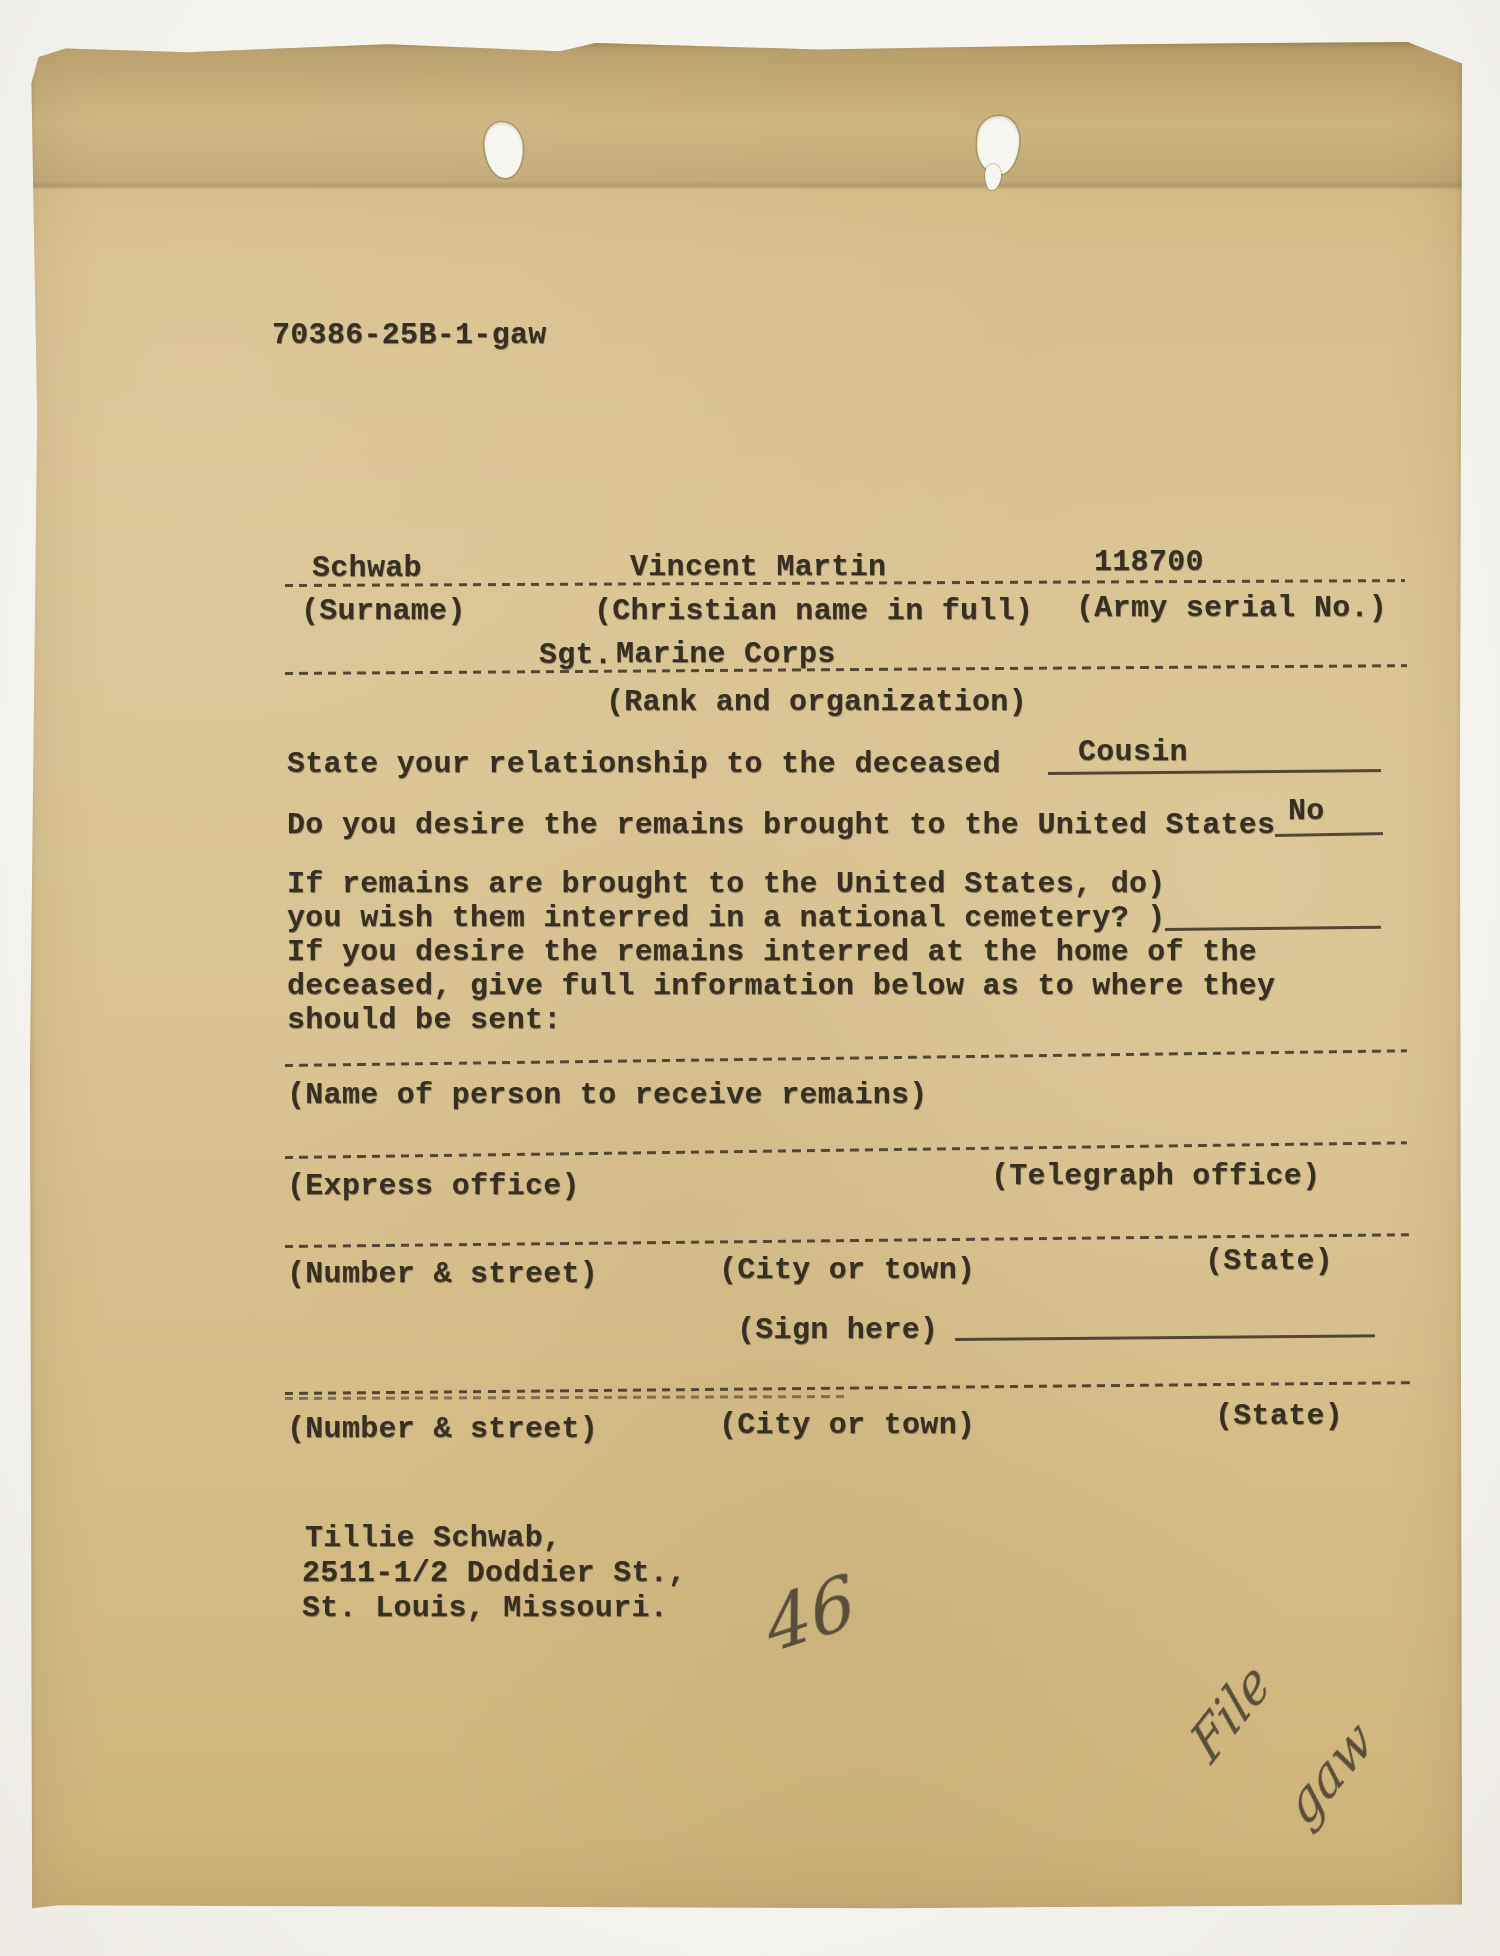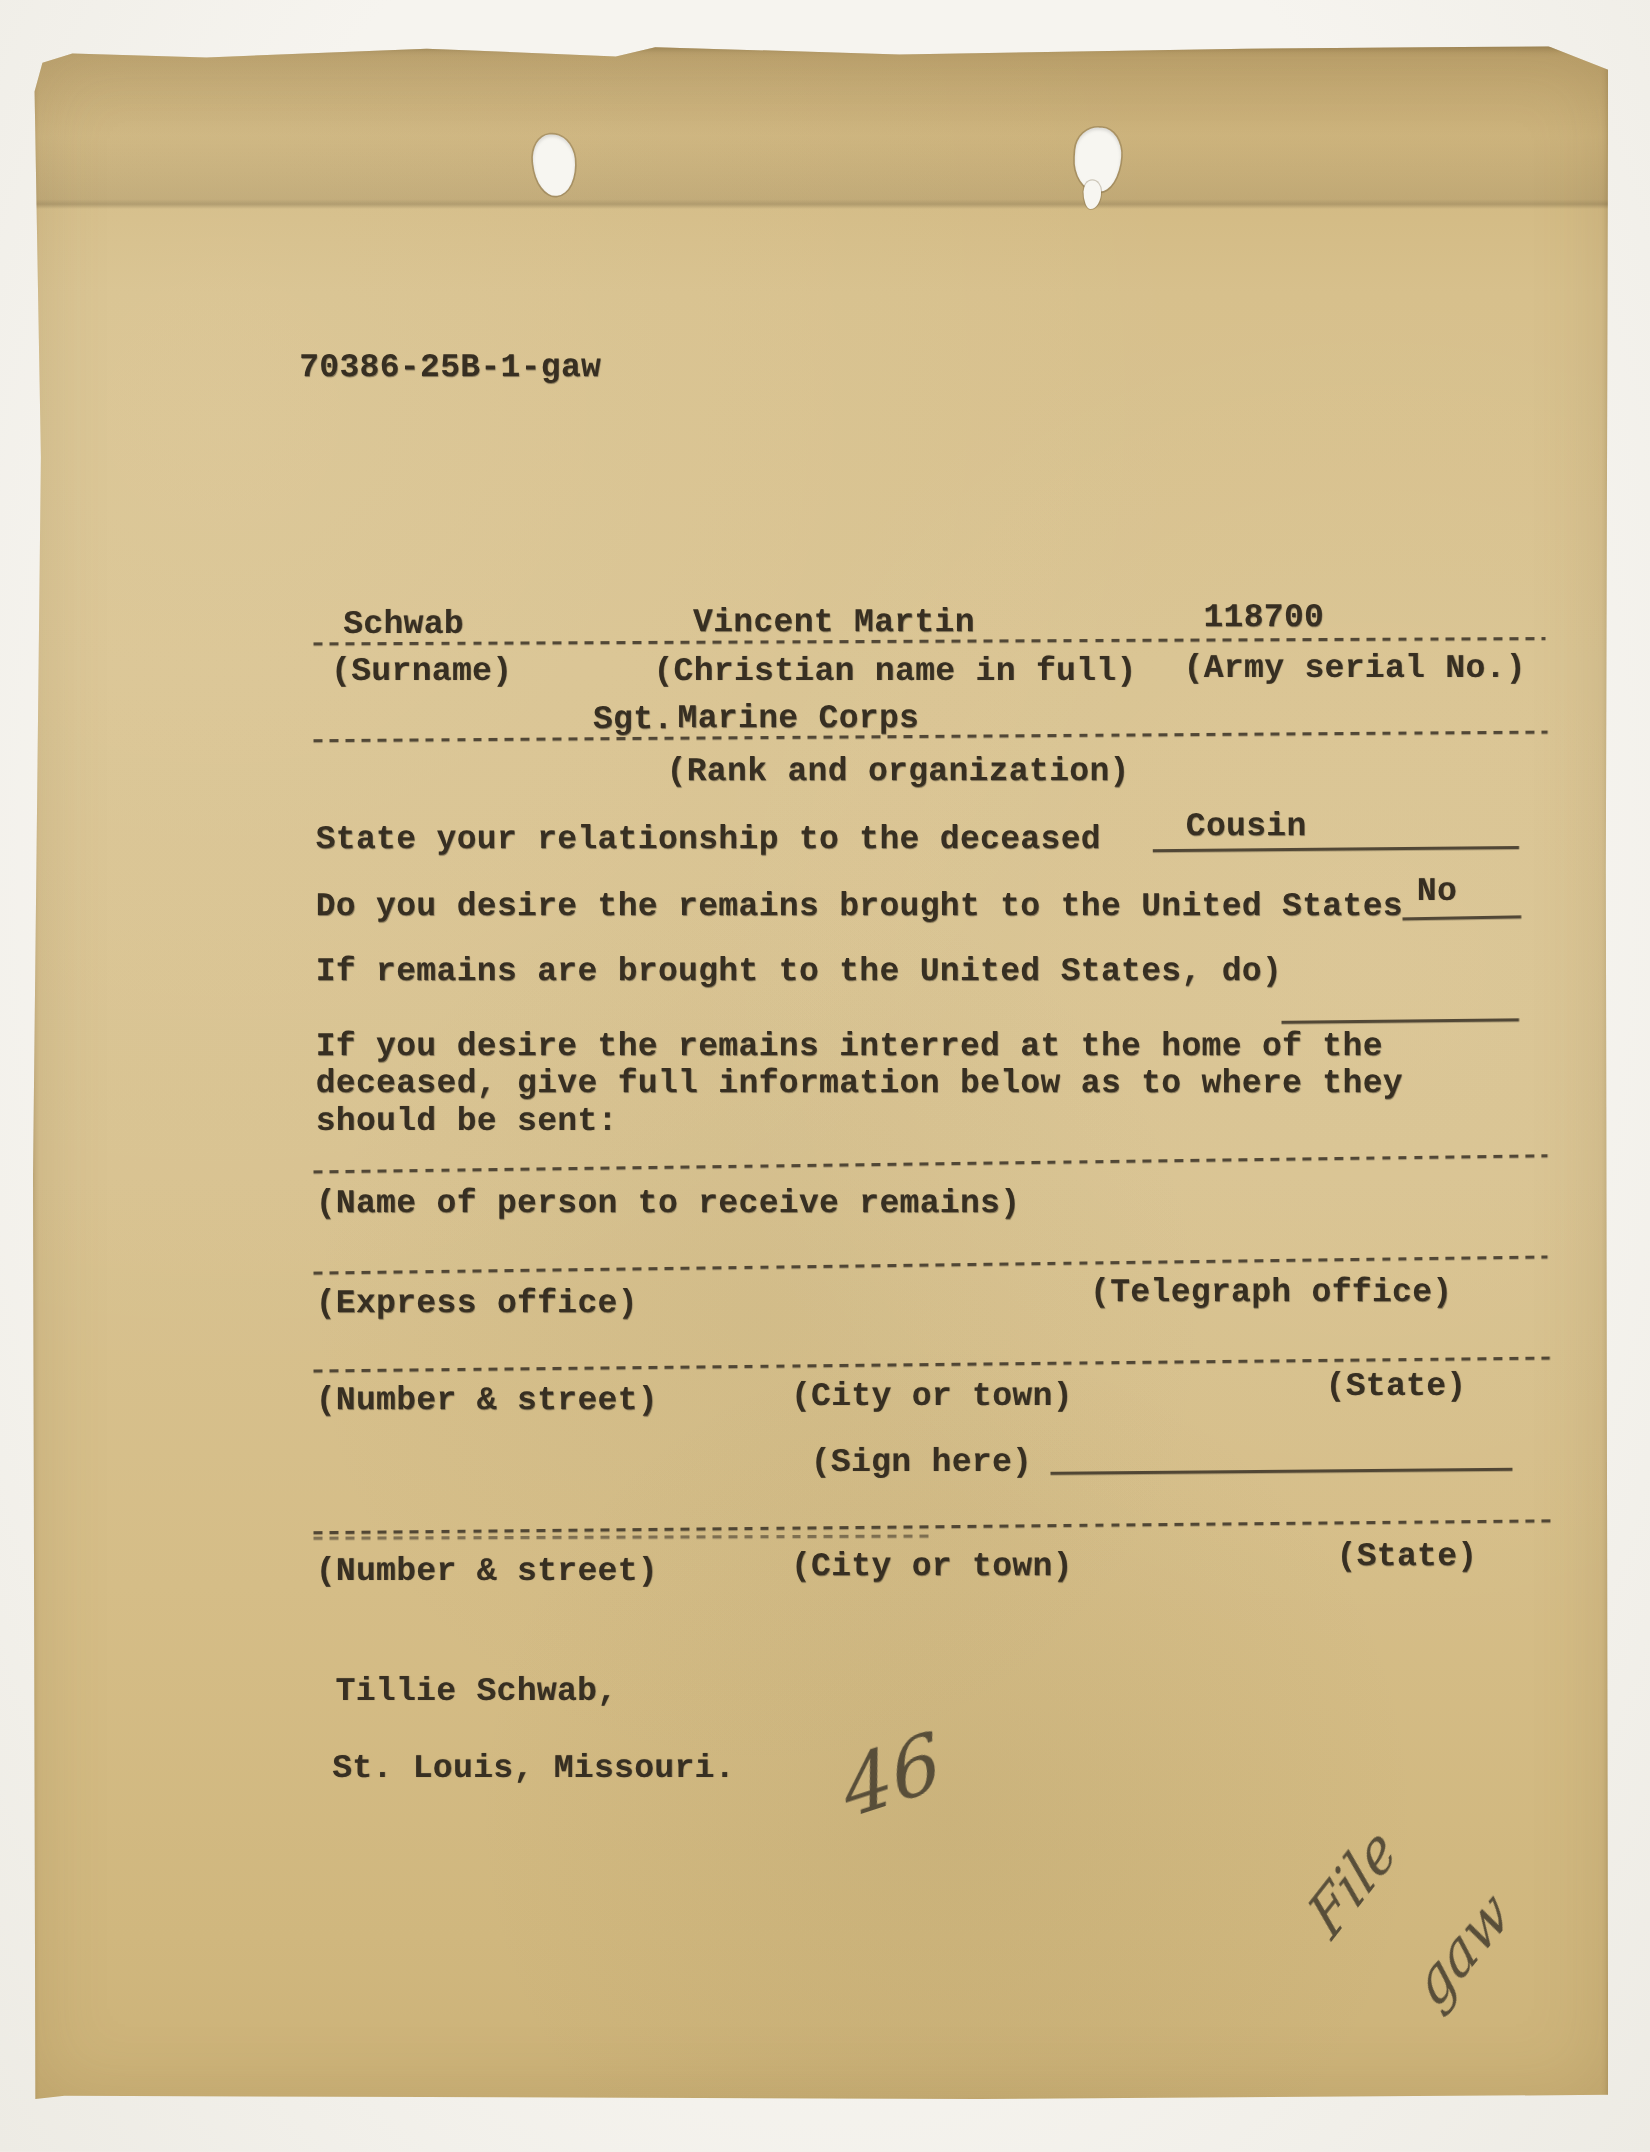--- a/index.html
+++ b/index.html
@@ -96,20 +96,21 @@
 
   <div class="t" style="left:257px;top:705px;">State your relationship to the deceased</div>
   <div class="t" style="left:1048px;top:693px;">Cousin</div>
   <div class="ul" style="left:1018px;top:730px;width:333px;transform:rotate(-0.5deg);"></div>
 
   <div class="t" style="left:257px;top:766px;">Do you desire the remains brought to the United States</div>
   <div class="t" style="left:1258px;top:752px;">No</div>
   <div class="ul" style="left:1245px;top:792px;width:108px;transform:rotate(-1deg);"></div>
 
   <div class="t" style="left:257px;top:825px;">If remains are brought to the United States, do)</div>
+  <div class="t" style="left:257px;top:859px;">you wish them interred in a national cemetery? )</div>
   <div class="ul" style="left:1135px;top:886px;width:216px;transform:rotate(-0.6deg);"></div>
   <div class="t" style="left:257px;top:893px;">If you desire the remains interred at the home of the</div>
   <div class="t" style="left:257px;top:927px;">deceased, give full information below as to where they</div>
   <div class="t" style="left:257px;top:961px;">should be sent:</div>
 
   <div class="dash" style="left:255px;top:1022px;width:1122px;transform:rotate(-0.75deg);"></div>
   <div class="t" style="left:257px;top:1036px;">(Name of person to receive remains)</div>
 
   <div class="dash" style="left:255px;top:1114px;width:1122px;transform:rotate(-0.75deg);"></div>
   <div class="t" style="left:257px;top:1127px;">(Express office)</div>
@@ -123,19 +124,20 @@
   <div class="t" style="left:707px;top:1271px;">(Sign here)</div>
   <div class="ul" style="left:925px;top:1296px;width:420px;transform:rotate(-0.5deg);"></div>
 
   <div class="dash" style="left:255px;top:1350px;width:1128px;transform:rotate(-0.55deg);"></div>
   <div class="dash" style="left:255px;top:1355px;width:560px;transform:rotate(-0.2deg);opacity:.55;"></div>
   <div class="t" style="left:257px;top:1370px;">(Number &amp; street)</div>
   <div class="t" style="left:689px;top:1366px;">(City or town)</div>
   <div class="t" style="left:1185px;top:1357px;">(State)</div>
 
   <div class="t" style="left:275px;top:1479px;">Tillie Schwab,</div>
+  <div class="t" style="left:272px;top:1514px;">2511-1/2 Doddier St.,</div>
   <div class="t" style="left:272px;top:1549px;">St. Louis, Missouri.</div>
 
   <div class="hand hand-46">46</div>
   <div class="hand hand-file">File</div>
   <div class="hand hand-gaw">gaw</div>
 
 </div>
 
 </body></html>

